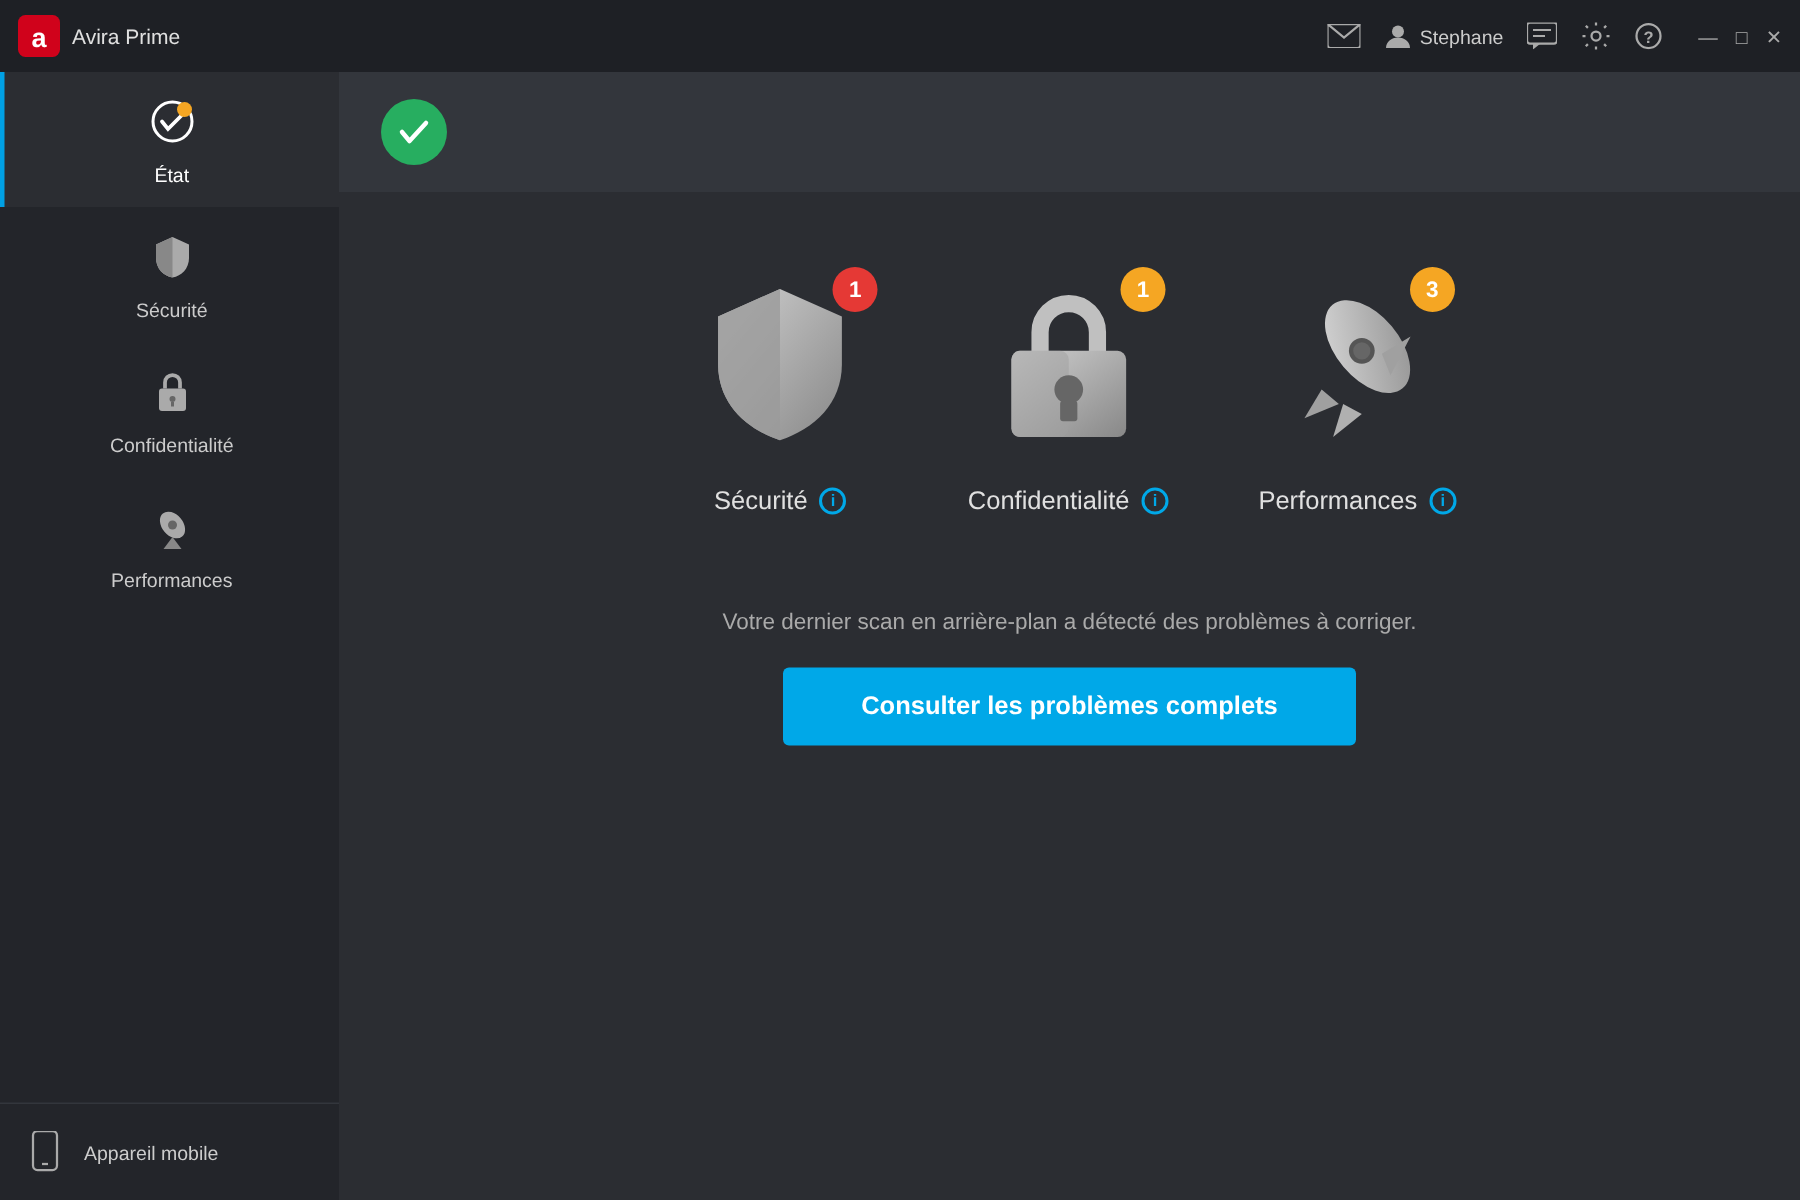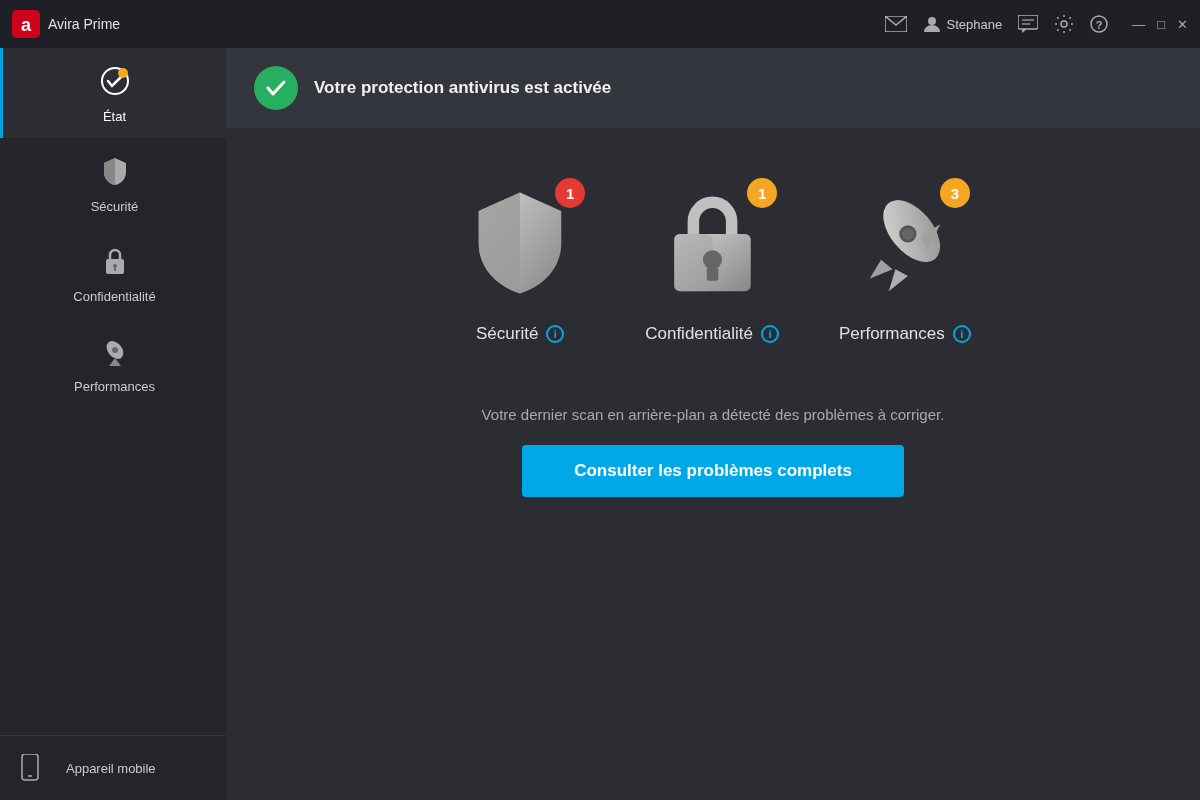--- a/index.html
+++ b/index.html
@@ -118,21 +118,21 @@
       right: 2px;
     }
     .sidebar-bottom {
       margin-top: auto;
       border-top: 1px solid #33363c;
     }
     .sidebar-mobile {
       display: flex;
       flex-direction: row;
       align-items: center;
-      gap: 26px;
+      gap: 16px;
       padding: 18px 20px;
       cursor: pointer;
       color: #ccc;
       font-size: 13px;
     }
 
     
     .content {
       flex: 1;
       display: flex;
@@ -402,21 +402,20 @@
 
   <div class="content">
 
     <div class="status-banner">
       <div class="status-check">
         <svg width="24" height="24" viewBox="0 0 24 24">
           <polyline points="4,12 9,18 20,6" fill="none" stroke="white" stroke-width="3" stroke-linecap="round" stroke-linejoin="round"></polyline>
         </svg>
       </div>
       <div class="status-text">
-        <span class="status-title">Votre protection antivirus est activée</span>
       </div>
     </div>
 
     <div class="cards-area">
 
       <div class="card">
         <div class="card-icon-wrapper">
           <div class="badge badge-red">1</div>
           <svg class="shield-icon-svg" viewBox="0 0 110 120">
             <defs>

